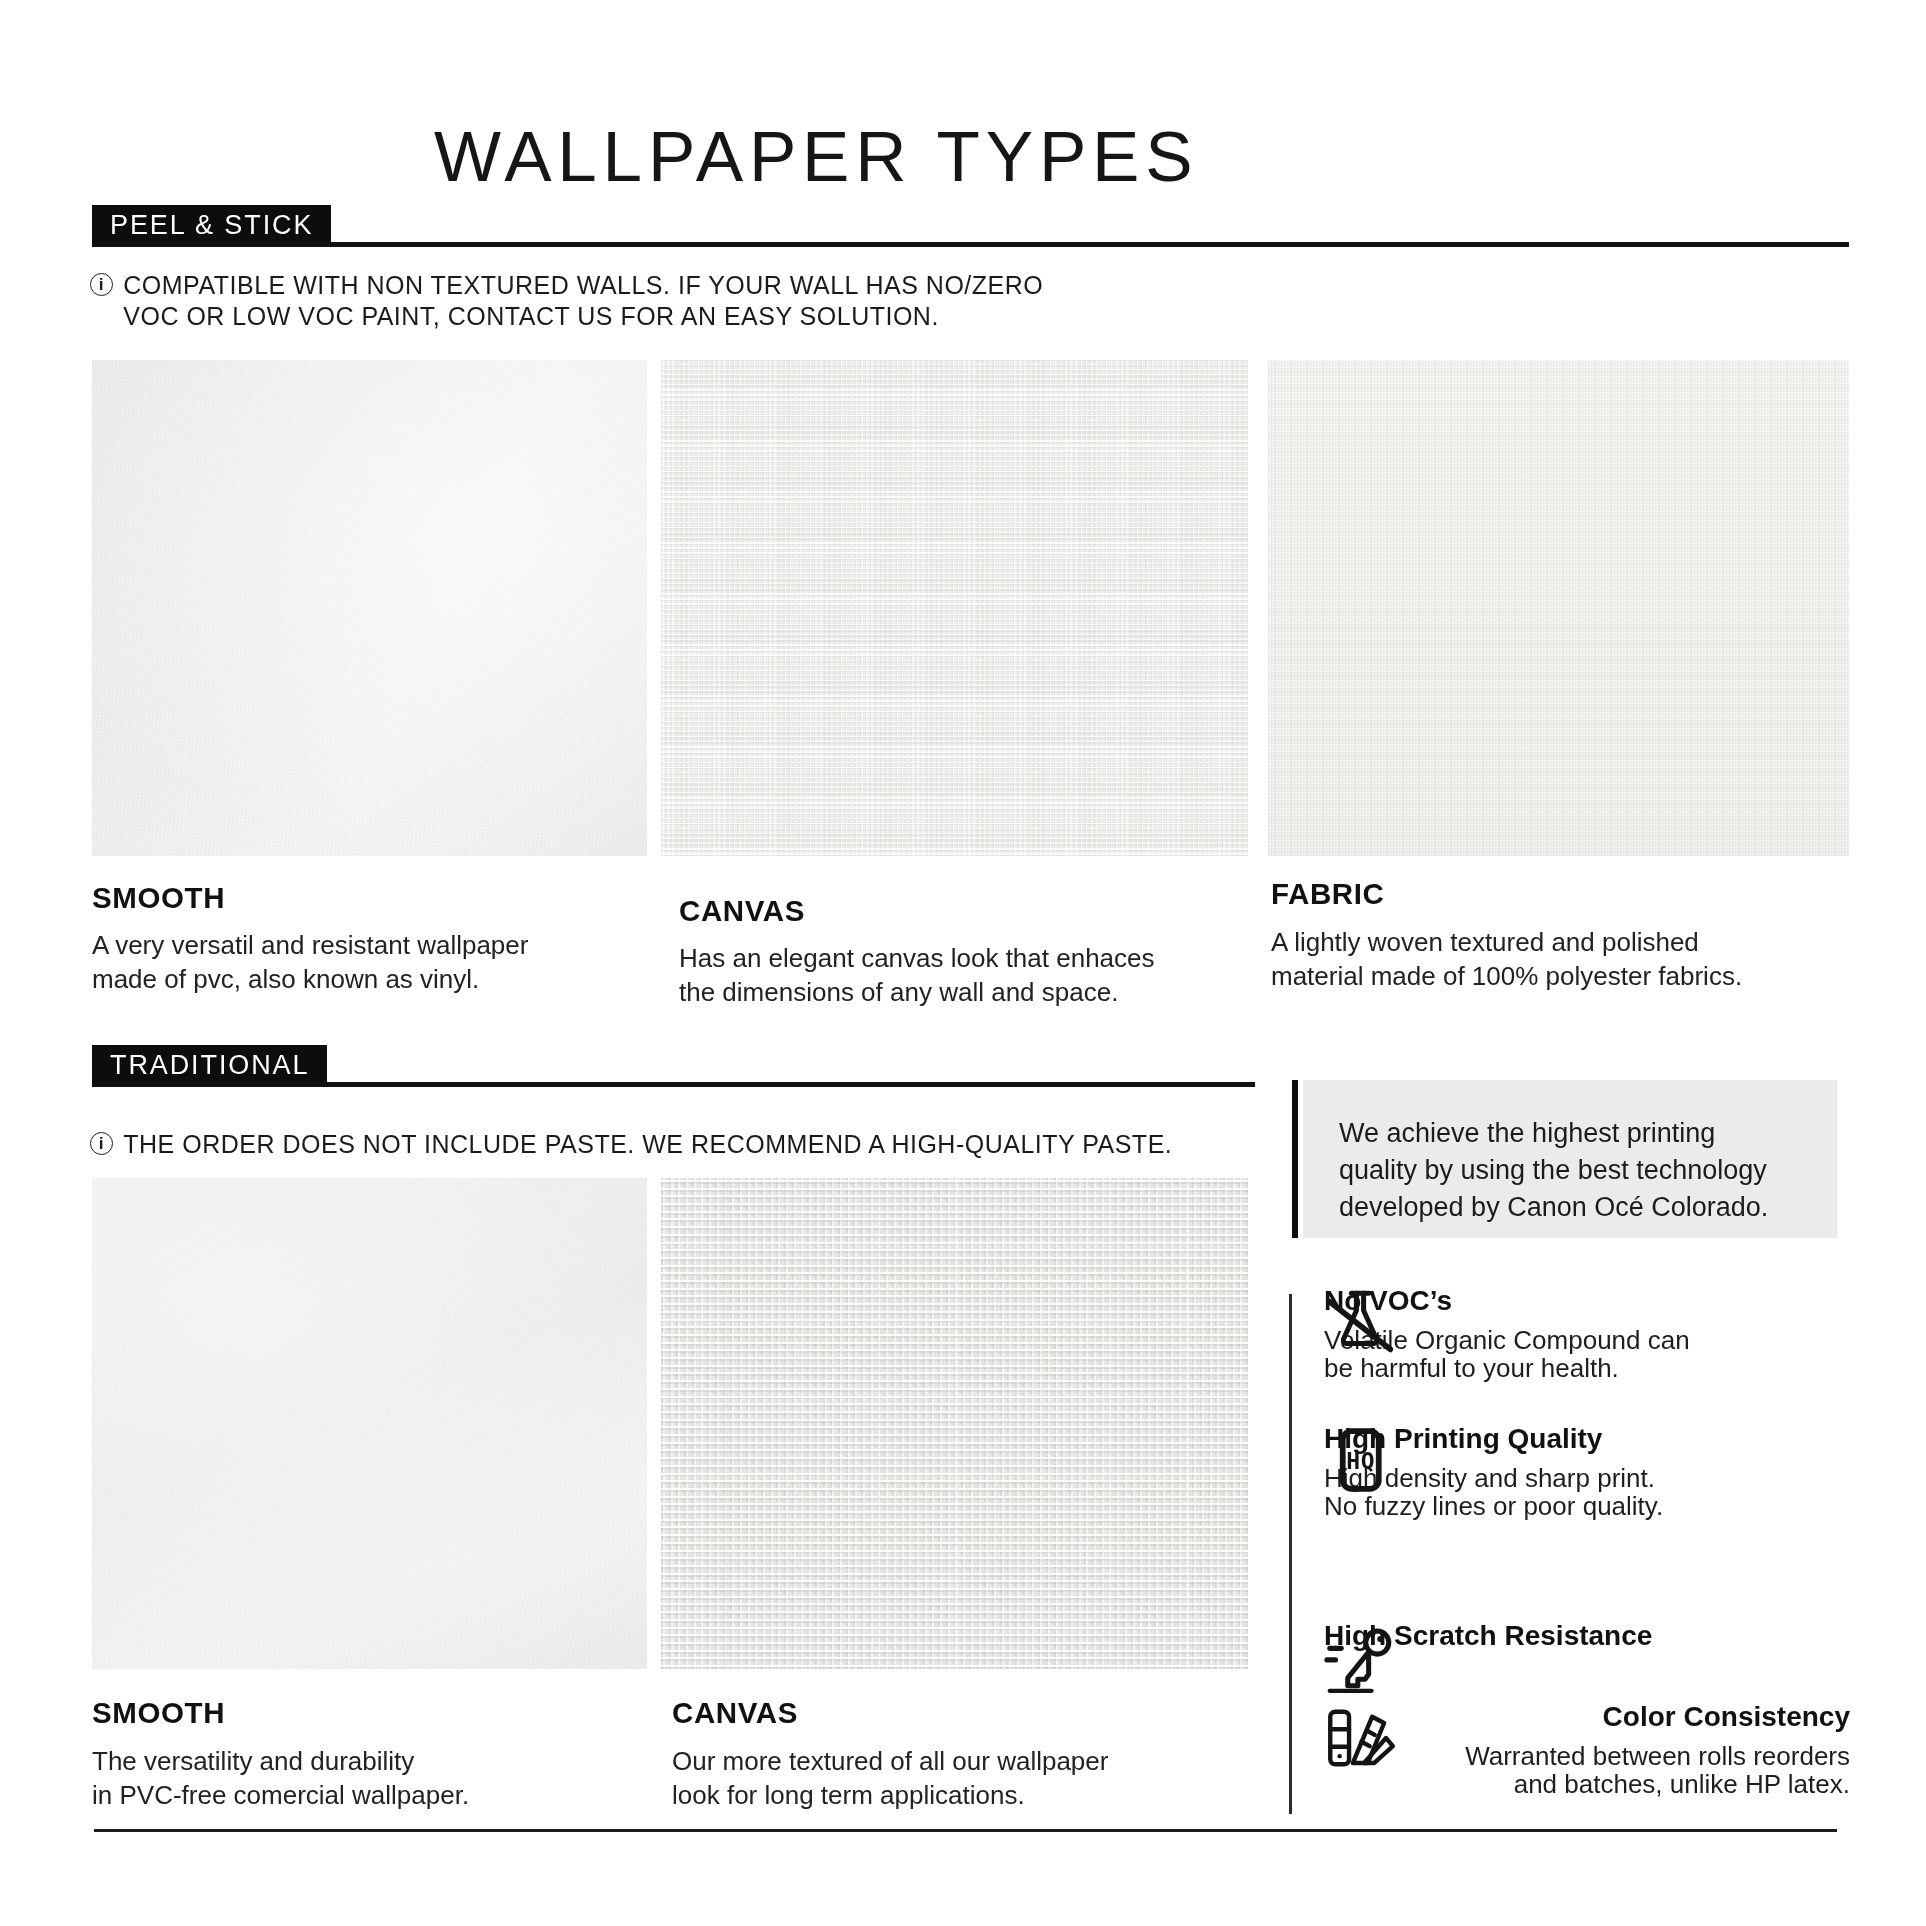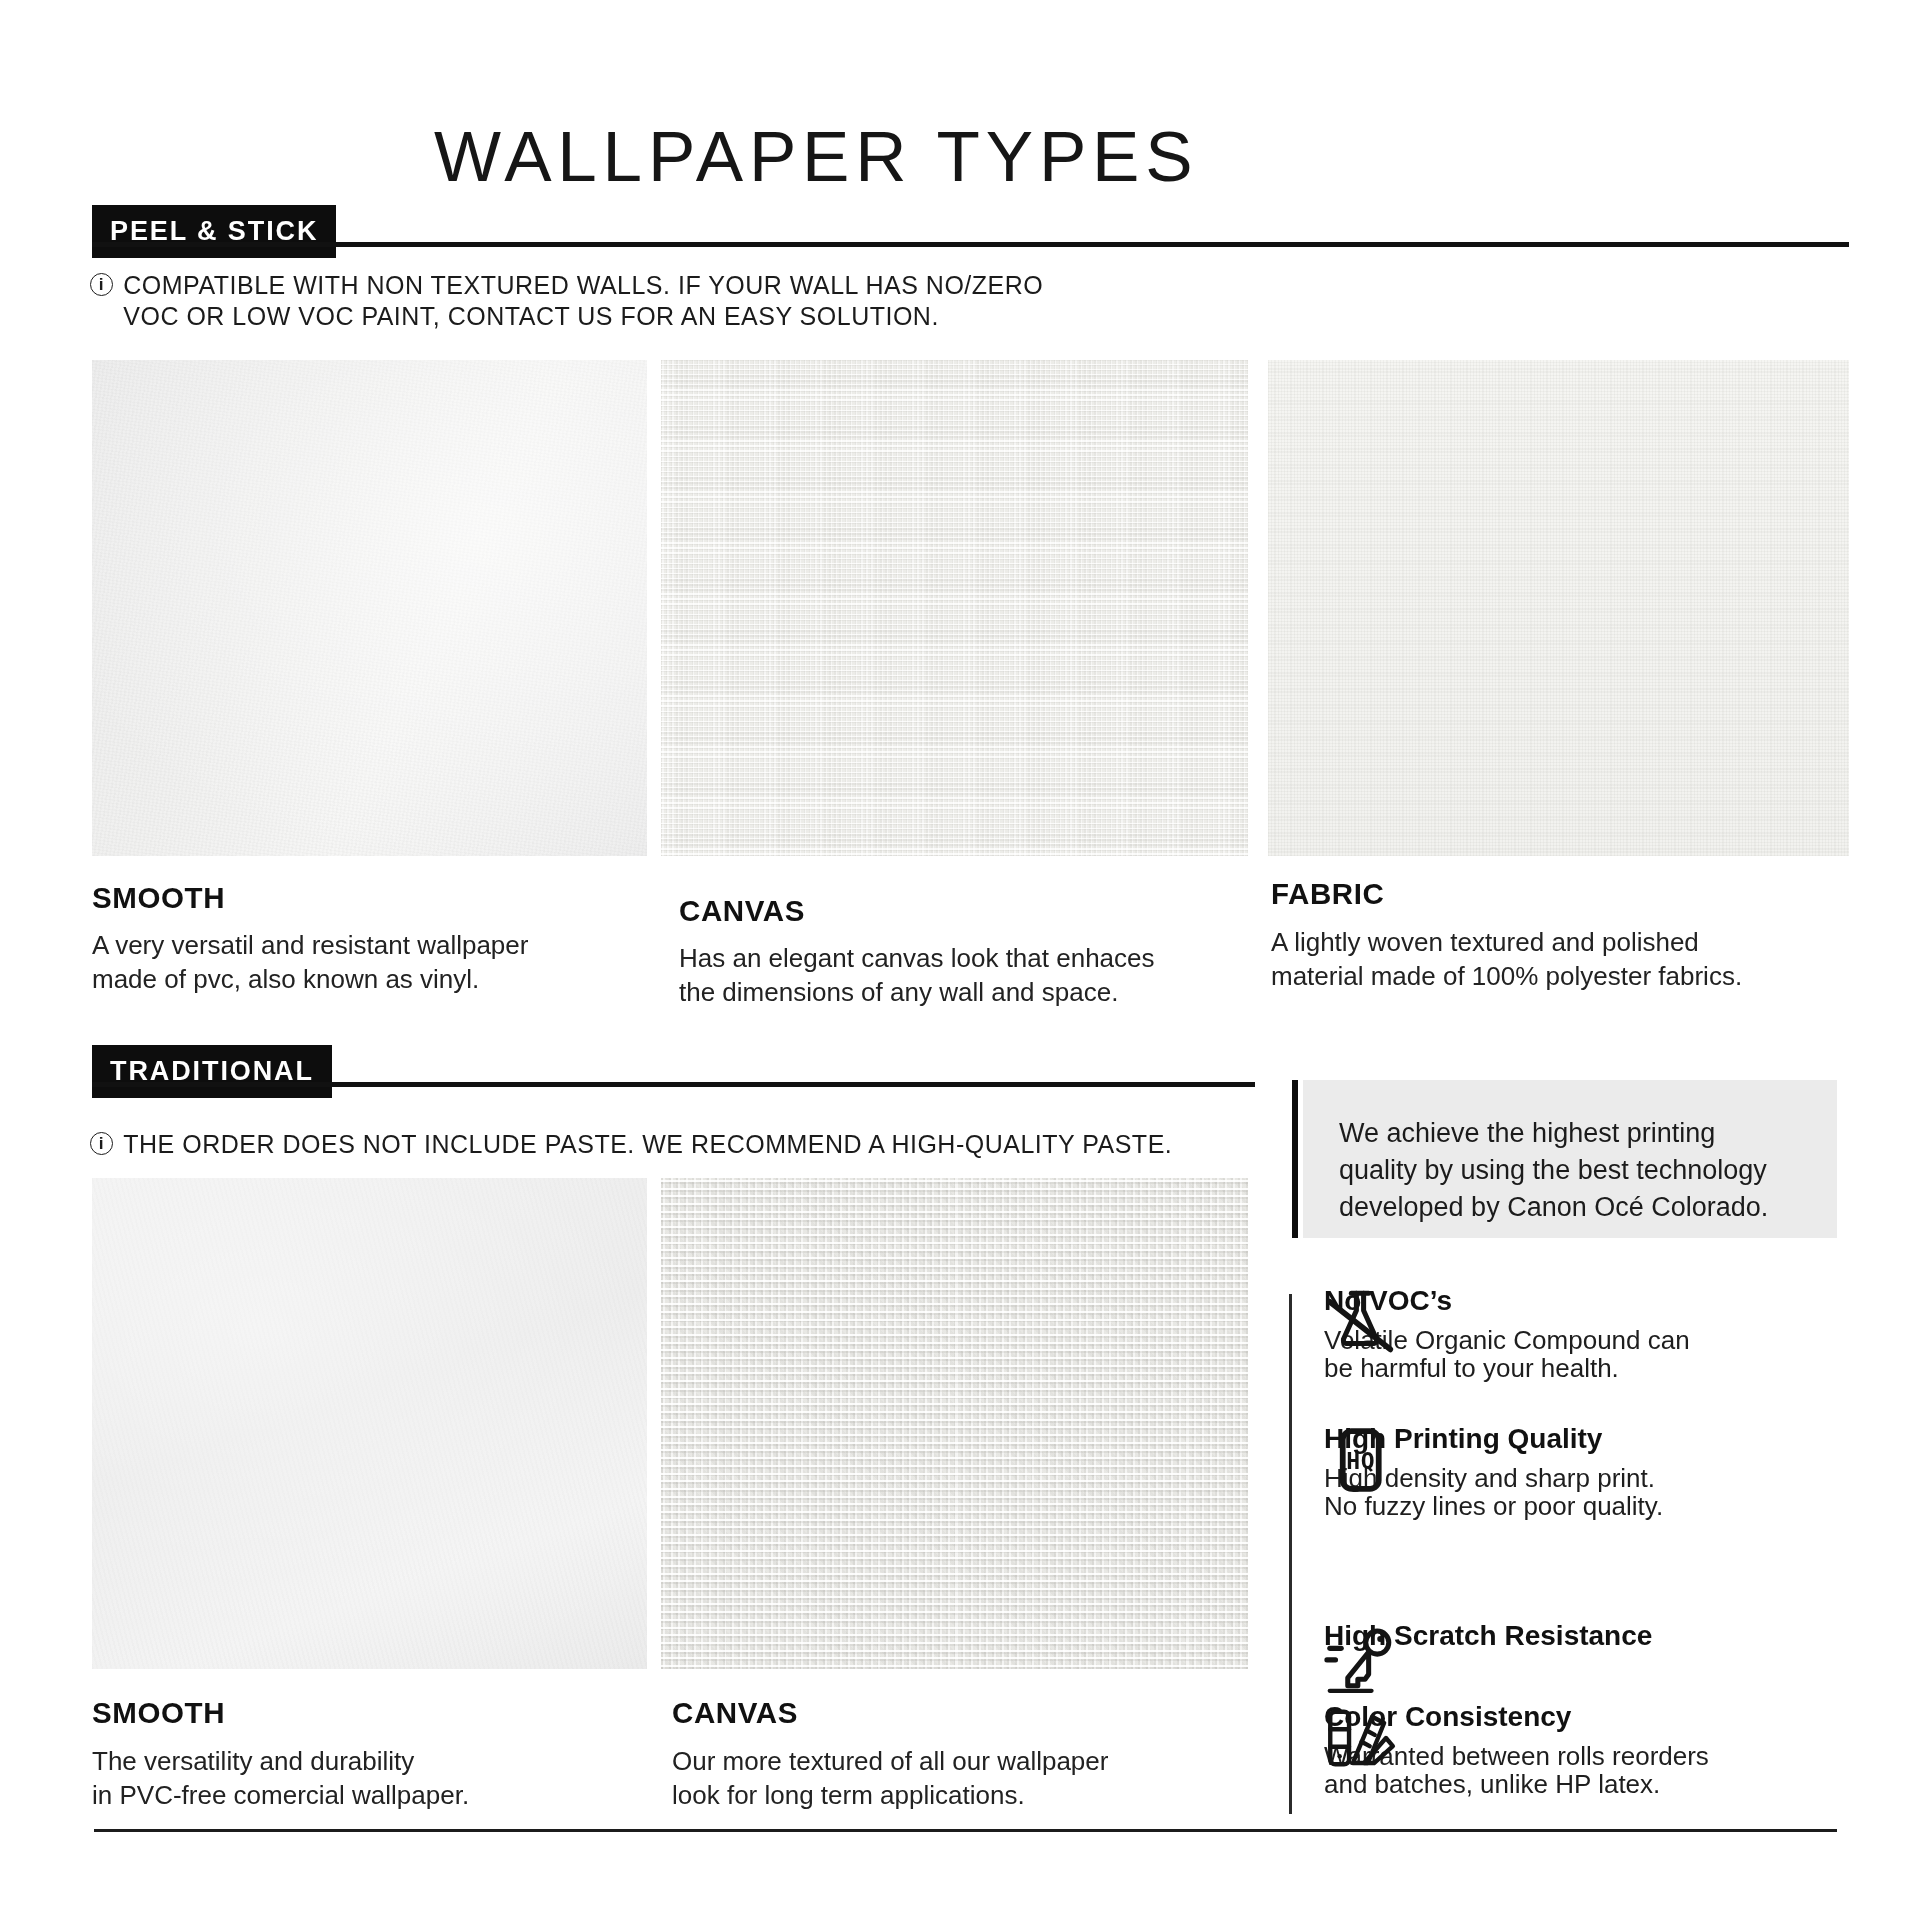--- a/index.html
+++ b/index.html
@@ -3,23 +3,23 @@
 <meta charset="utf-8">
 <style>
   html,body{margin:0;padding:0;background:#ffffff;}
   body{width:1926px;height:1926px;position:relative;overflow:hidden;
        font-family:"Liberation Sans",sans-serif;color:#1b1b1b;}
   .ml{white-space:pre-line;}
 
   .title{position:absolute;left:434px;top:68px;font-size:71px;font-weight:400;
          letter-spacing:5.8px;color:#161616;}
 
-  .tag{position:absolute;background:#0d0d0d;color:#ffffff;font-weight:700;
+  .tag{position:absolute;background:#0d0d0d;color:#ffffff;font-weight:400;
        font-size:27px;letter-spacing:1.9px;display:flex;align-items:center;
-       height:29px;padding:12px 18px;}
+       height:41px;padding:0 18px;}
   #tag-peel{left:92px;top:205px;}
   #tag-trad{left:92px;top:1045px;}
 
   .hrule{position:absolute;background:#111111;height:4.5px;}
   #rule-peel{left:92px;top:242px;width:1757px;}
   #rule-trad{left:92px;top:1082px;width:1163px;}
   #rule-bottom{left:94px;top:1829px;width:1743px;height:3.2px;background:#1c1c1c;}
 
   .note{position:absolute;display:flex;gap:10.3px;font-size:25px;line-height:31px;
         letter-spacing:0.5px;color:#1b1b1b;}
@@ -68,21 +68,21 @@
   #nm-tr-canvas{left:672px;top:1696px;} #ds-tr-canvas{left:672px;top:1744px;}
 
   .callout-bar{position:absolute;left:1292px;top:1080px;width:6.4px;height:158px;background:#0d0d0d;}
   .callout{position:absolute;left:1303px;top:1080px;width:534px;height:158px;
            background:#ebebeb;box-sizing:border-box;padding:35px 0 0 36px;
            font-size:27px;line-height:37px;color:#1b1b1b;}
 
   .vdivider{position:absolute;left:1289px;top:1294px;width:2.6px;height:520px;background:#2b2b2b;}
 
   .feature{position:absolute;left:1324px;width:526px;}
-  #feat-0{top:1285px;} #feat-1{top:1423px;} #feat-2{top:1620px;} #feat-3{top:1701px;}
+  #feat-0{top:1285px;} #feat-1{top:1423px;} #feat-2{top:1620px;} #feat-3{top:1701px;text-align:right;}
   .f-icon{position:absolute;left:0;top:1.3px;width:72px;height:72px;}
   .f-body{}
   .f-title{font-size:28px;font-weight:700;color:#111111;margin:0 0 9px 0;}
   .f-desc{font-size:26px;line-height:28px;color:#1e1e1e;}
 </style>
 </head>
 <body>
 
 <h1 class="title">WALLPAPER TYPES</h1>
 

